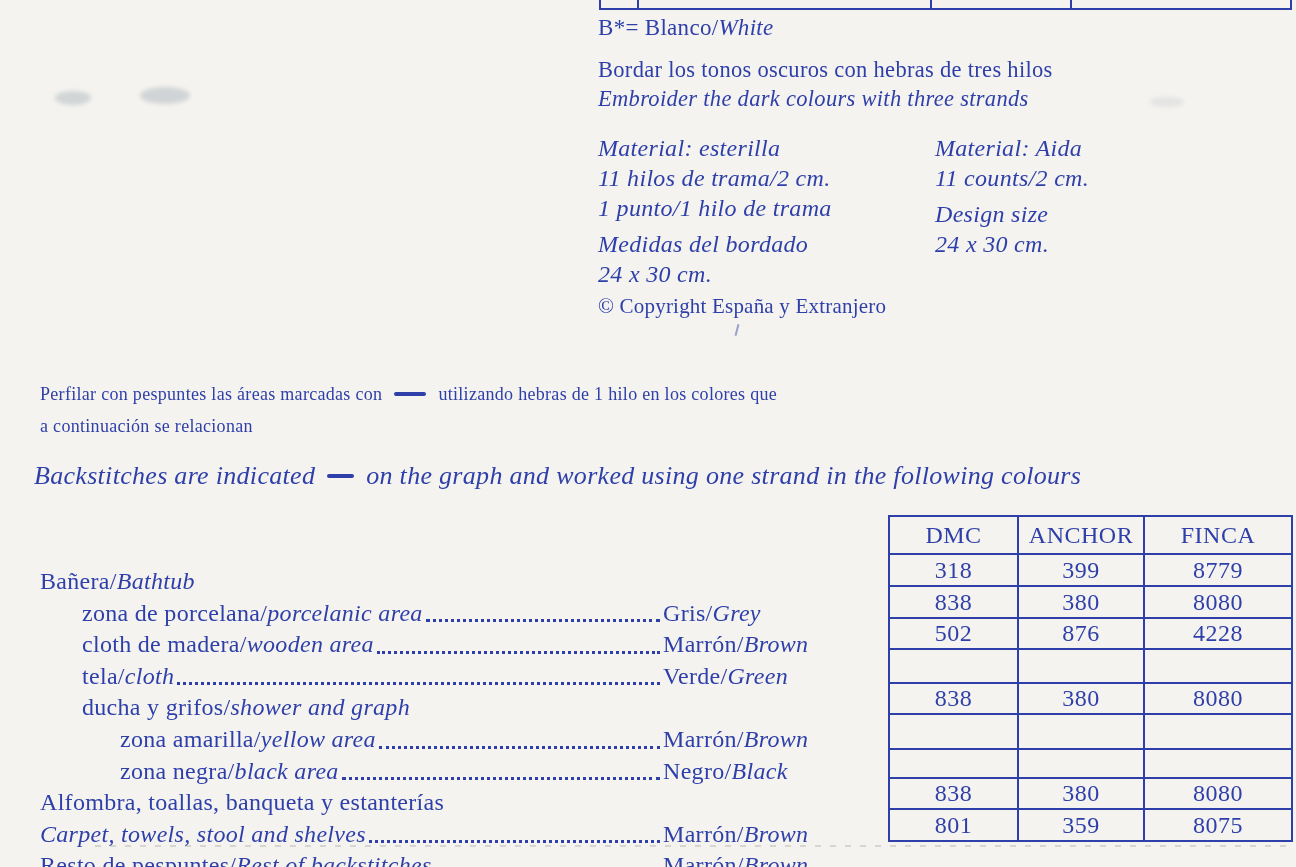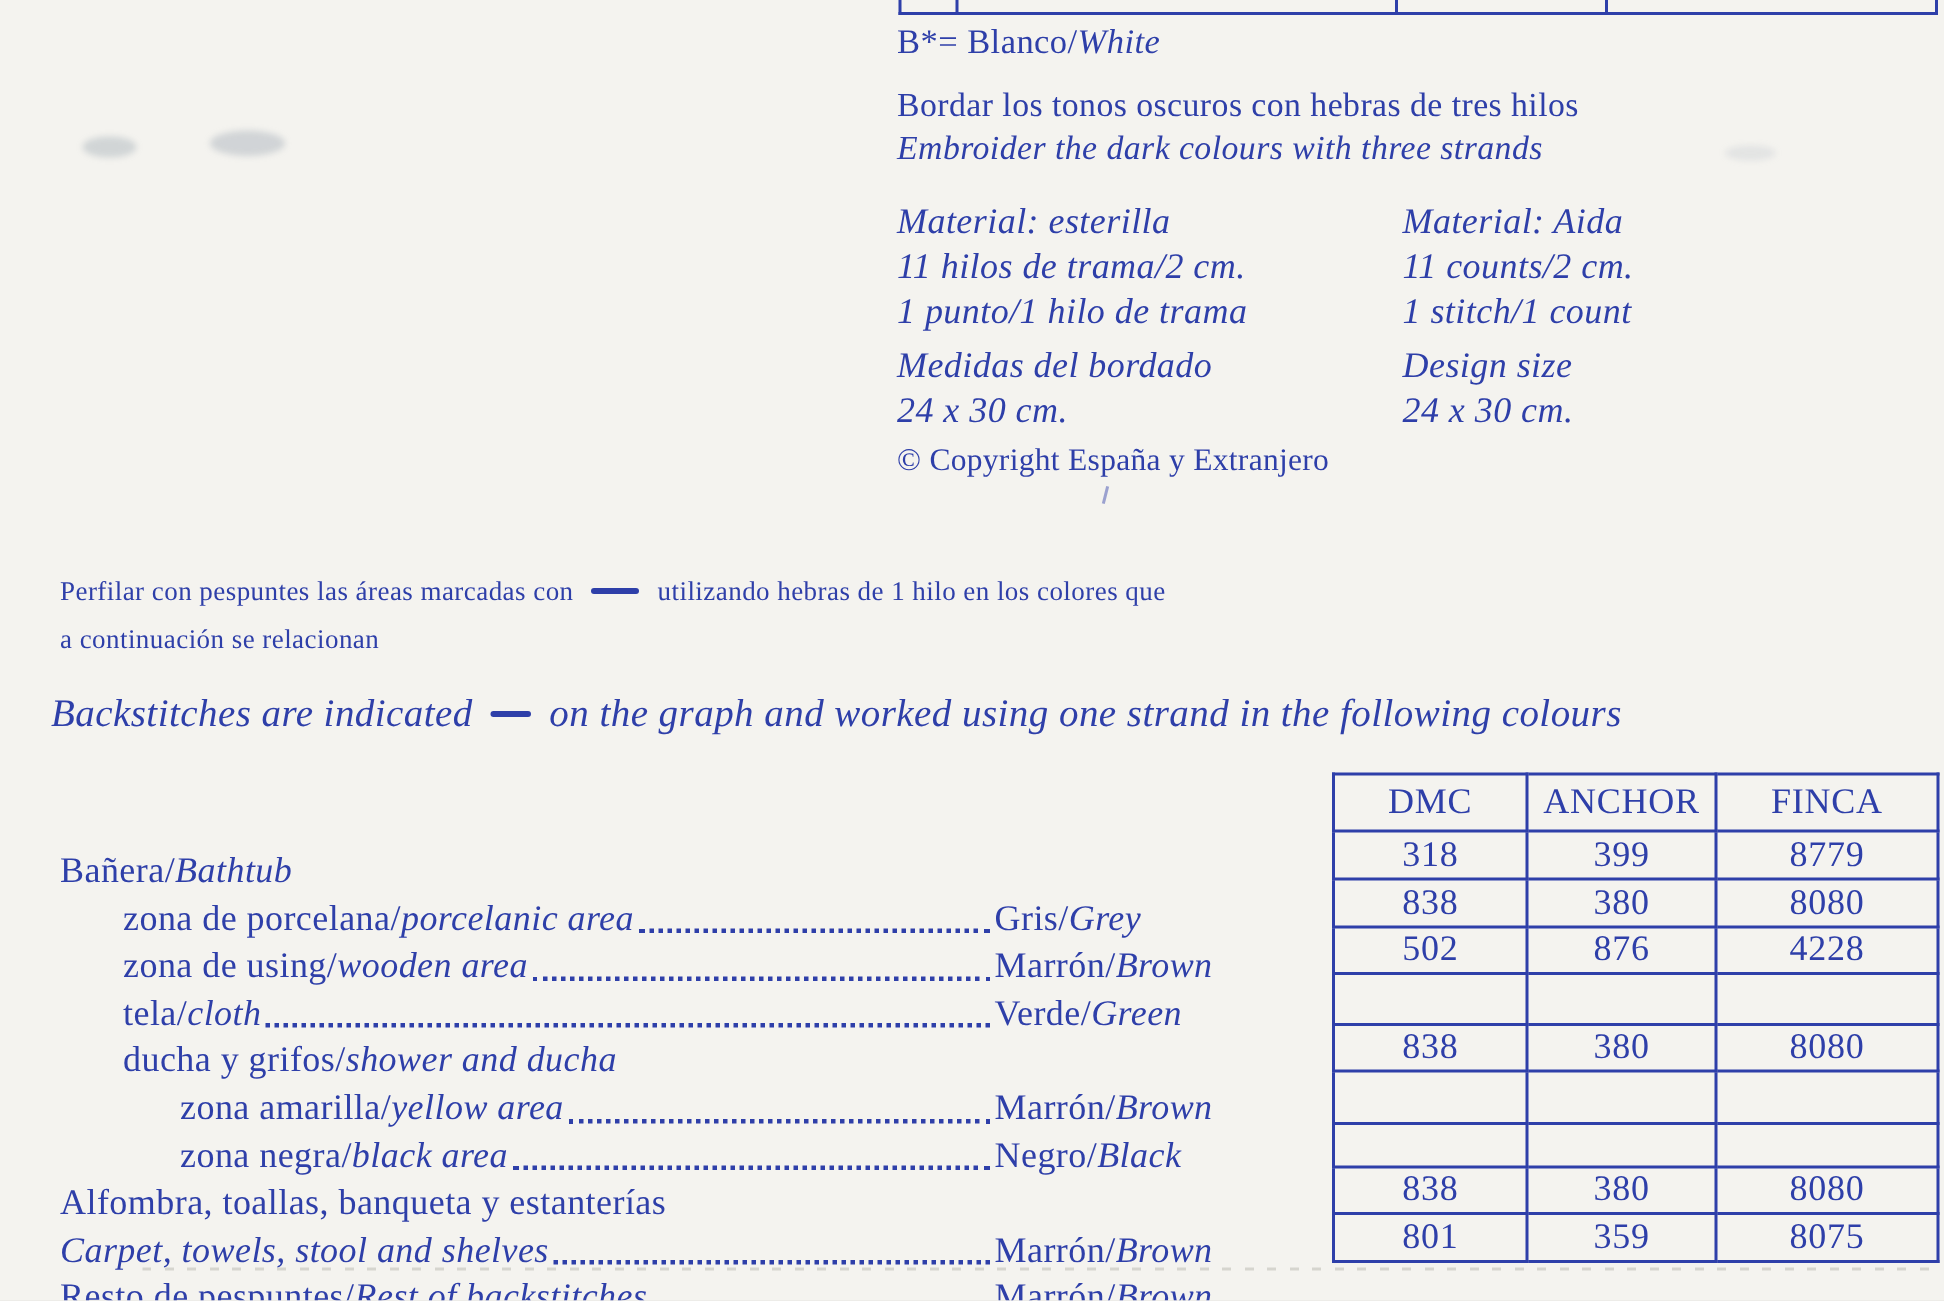--- a/index.html
+++ b/index.html
@@ -100,21 +100,20 @@
     <div class="nowrap">Material: esterilla</div>
     <div class="nowrap">11 hilos de trama/2 cm.</div>
     <div class="nowrap">1 punto/1 hilo de trama</div>
     <div class="mat-gap"></div>
     <div class="nowrap">Medidas del bordado</div>
     <div class="nowrap">24 x 30 cm.</div>
   </div>
   <div class="abs mat-col mat-en">
     <div class="nowrap">Material: Aida</div>
     <div class="nowrap">11 counts/2 cm.</div>
-    <div class="nowrap">1 stitch/1 count</div>
     <div class="mat-gap"></div>
     <div class="nowrap">Design size</div>
     <div class="nowrap">24 x 30 cm.</div>
   </div>
 
   <div class="abs copyright nowrap">© Copyright España y Extranjero</div>
 
   <div class="abs bs-es">
     <div class="nowrap">
       <span>Perfilar con pespuntes las áreas marcadas con</span><span class="dash dash-es"></span><span>utilizando hebras de 1 hilo en los colores que</span>
@@ -136,36 +135,36 @@
     </div>
 
     <div class="lrow ind1">
       <span>zona de porcelana/</span>
         <span class="it">porcelanic area</span>
       <span class="leader"></span>
       <span class="colorname"><span>Gris/</span><span class="it">Grey</span></span>
     </div>
 
     <div class="lrow ind1">
-      <span>zona de using/</span>
+      <span>cloth de madera/</span>
         <span class="it">wooden area</span>
       <span class="leader"></span>
       <span class="colorname"><span>Marrón/</span><span class="it">Brown</span></span>
     </div>
 
     <div class="lrow ind1">
       <span>tela/</span>
         <span class="it">cloth</span>
       <span class="leader"></span>
       <span class="colorname"><span>Verde/</span><span class="it">Green</span></span>
     </div>
 
     <div class="lrow ind1 no-lead">
       <span>ducha y grifos/</span>
-        <span class="it">shower and ducha</span>
+        <span class="it">shower and graph</span>
       <span class="leader"></span>
       <span class="colorname"></span>
     </div>
 
     <div class="lrow ind2">
       <span>zona amarilla/</span>
         <span class="it">yellow area </span>
       <span class="leader"></span>
       <span class="colorname"><span>Marrón/</span><span class="it">Brown</span></span>
     </div>

